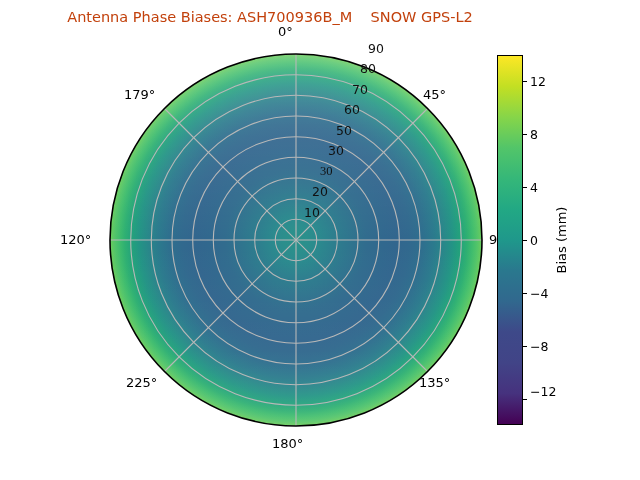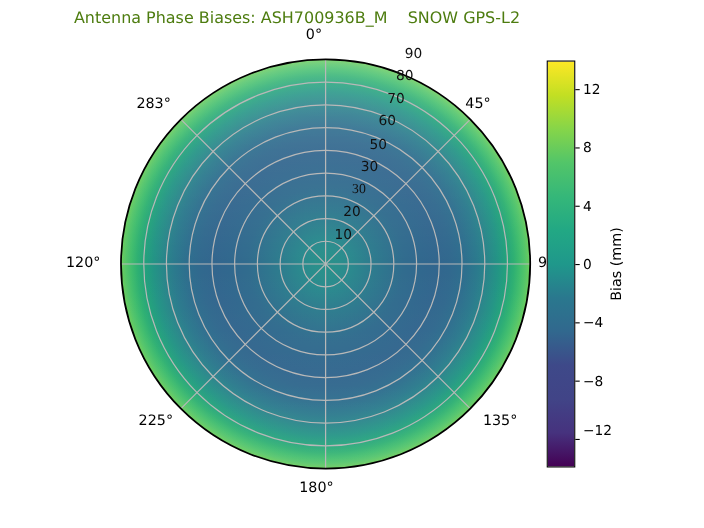--- a/index.html
+++ b/index.html
@@ -26,21 +26,21 @@
   }
 
   
   #fig-title {
     position: absolute;
     left: 0;
     top: 8px;
     width: 540px;
     text-align: center;
     font-size: 14.5px;
-    color: #4d7c0f;
+    color: #c2410c;
     white-space: pre;
     line-height: 18px;
   }
 
   
   #polar-axes {
     position: absolute;
     left: 108px;
     top: 52px;
     width: 376px;
@@ -182,25 +182,25 @@
         <line x1="56.5" y1="56.5" x2="319.5" y2="319.5"></line>
         <line x1="319.5" y1="56.5" x2="56.5" y2="319.5"></line>
       </g>
 
       <circle cx="188" cy="188" r="186" fill="none" stroke="#000000" stroke-width="1.6"></circle>
     </svg>
 
     <div class="theta-label" style="left:170px; top:-27px;">0°</div>
     <div class="theta-label" style="left:315px; top:36px;">45°</div>
     <div class="theta-label" style="left:381px; top:181px;">90</div>
-    <div class="theta-label" style="left:311px; top:324px;margin-left:20px;">135°</div>
+    <div class="theta-label" style="left:311px; top:324px;">135°</div>
     <div class="theta-label" style="left:164px; top:385px;">180°</div>
     <div class="theta-label" style="left:18px; top:324px;">225°</div>
     <div class="theta-label" style="left:-48px; top:181px;">120°</div>
-    <div class="theta-label" style="left:16px; top:36px;">283°</div>
+    <div class="theta-label" style="left:16px; top:36px;">179°</div>
 
     <div class="r-label" style="left:196px; top:154px;text-align:center;">10</div>
     <div class="r-label" style="left:204px; top:133px;">20</div>
     <div class="r-label" style="left:212px; top:113px;font-family:Liberation Serif, serif;">30</div>
     <div class="r-label" style="left:220px; top:92px;">30</div>
     <div class="r-label" style="left:228px; top:72px;text-align:right;">50</div>
     <div class="r-label" style="left:236px; top:51px;text-align:right;">60</div>
     <div class="r-label" style="left:244px; top:31px;">70</div>
     <div class="r-label" style="left:252px; top:10px;">80</div>
     <div class="r-label" style="left:260px; top:-10px;">90</div>

